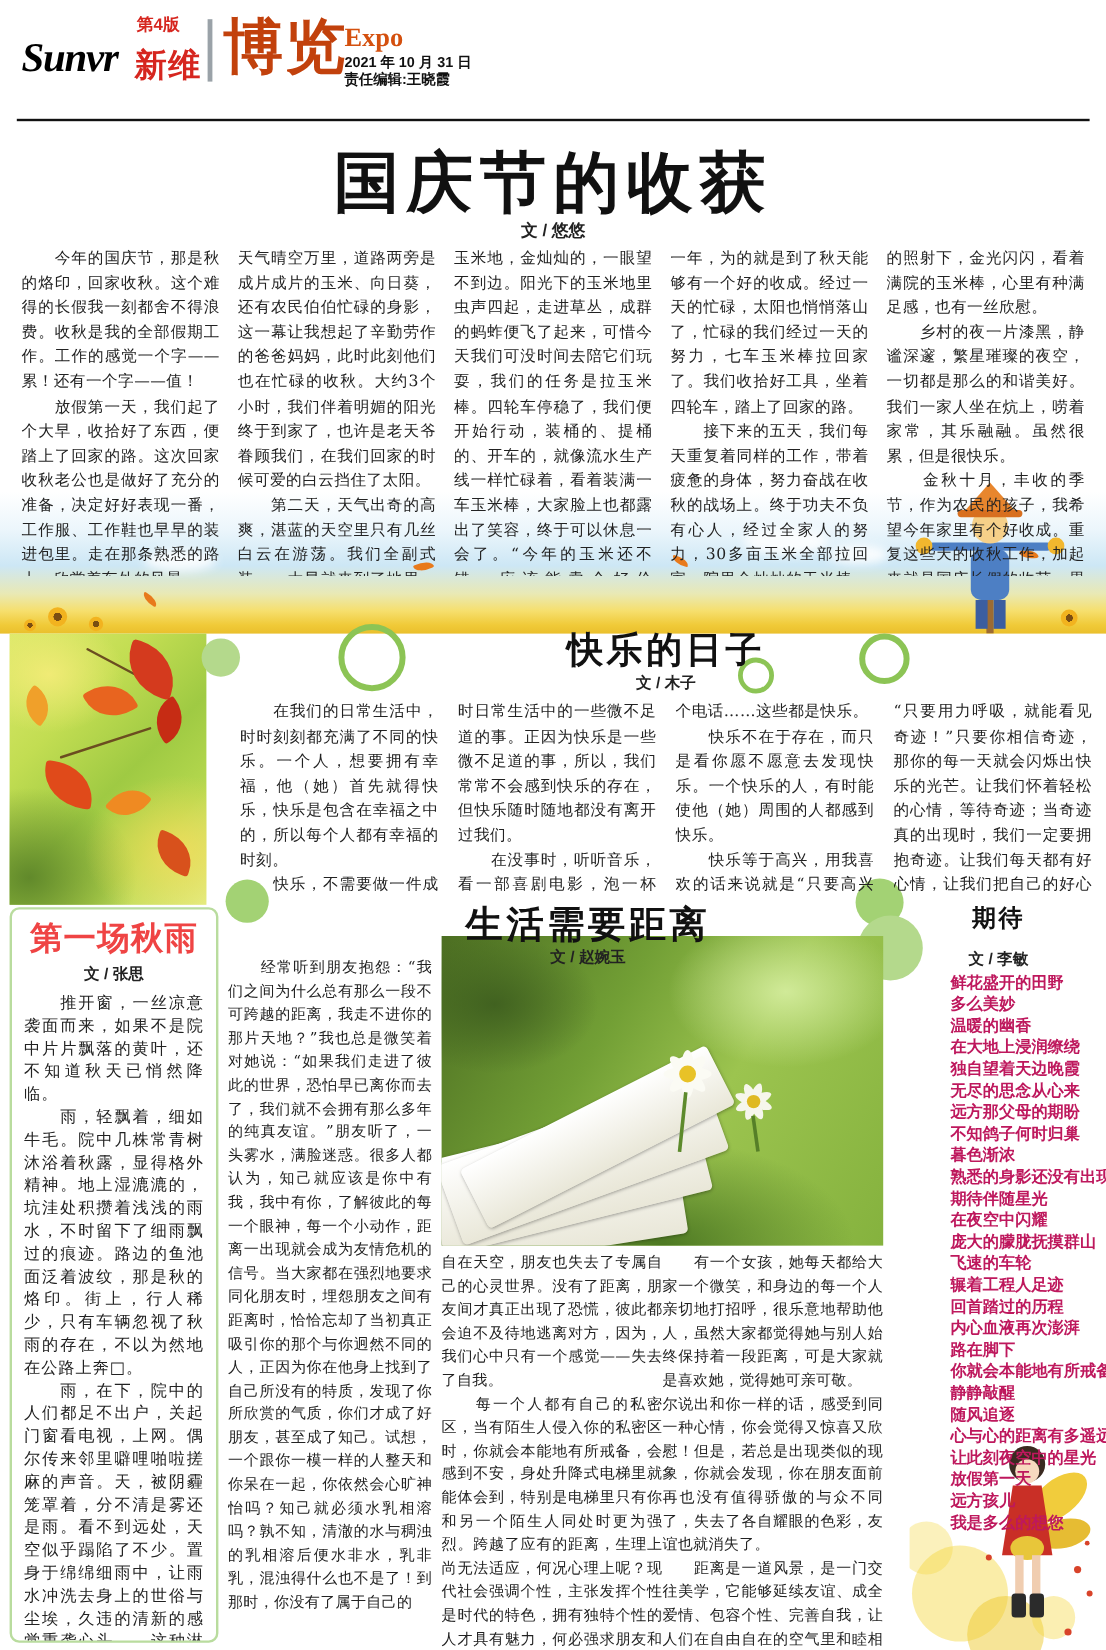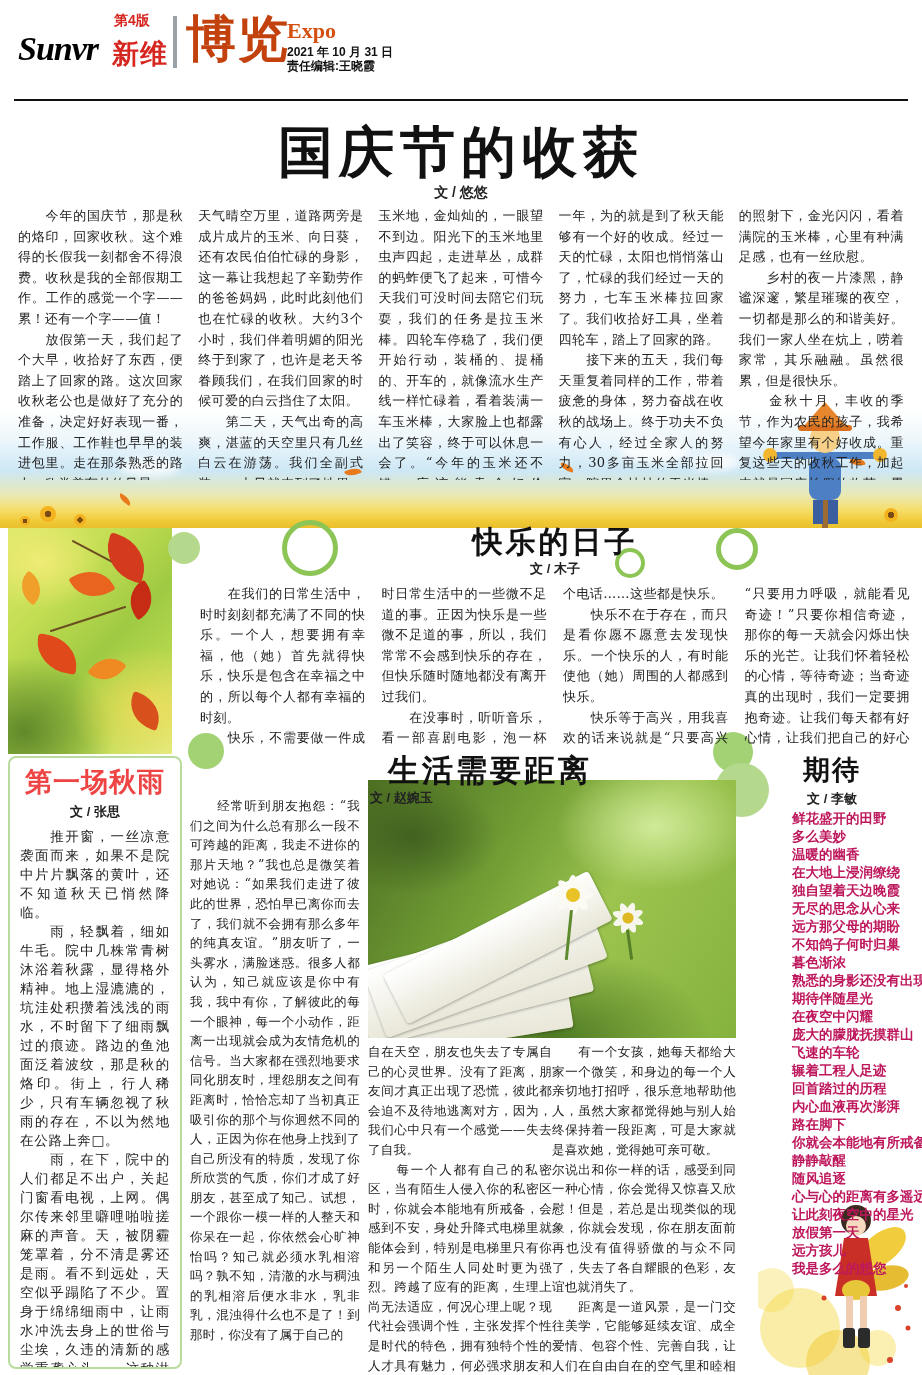--- a/index.html
+++ b/index.html
@@ -74,40 +74,40 @@
     border:2px solid #b9dc9e;border-radius:8px;padding:6px 10px;background:#fff;overflow:hidden}
   .rain-title{text-align:center;font-weight:900;font-size:27px;letter-spacing:1px;color:#ef4444;
     font-family:"DejaVu Serif",serif}
   .rain-byline{text-align:center;font-size:13px;font-weight:700;color:#222;margin:3px 0 6px;
     font-family:"Liberation Sans",sans-serif}
   .rain-text p{text-align:justify;font-size:13.5px;line-height:19px;letter-spacing:.8px;color:#222}
 
   
   .dist-title{position:absolute;left:370px;top:750px;width:240px;text-align:center;z-index:3;
     font-weight:900;font-size:31px;letter-spacing:3px;color:#111;font-family:"DejaVu Serif",serif}
-  .dist-byline{position:absolute;left:370px;top:789px;width:240px;text-align:left;z-index:3;
+  .dist-byline{position:absolute;left:370px;top:789px;width:240px;text-align:center;z-index:3;
     font-size:13px;font-weight:700;color:#222;font-family:"Liberation Sans",sans-serif}
   .dist-col1{position:absolute;left:190px;top:796px;width:170px;height:579px;overflow:hidden;z-index:3}
   .dist-col1 p,.dist-cols p{text-align:justify;font-size:12.5px;line-height:19.6px;letter-spacing:.3px;color:#222}
   .dist-cols{position:absolute;left:368px;top:1042px;width:368px;height:333px;display:flex;z-index:3}
   .dist-cols .col{flex:1;overflow:hidden}
 
   
   .book-photo{position:absolute;left:368px;top:780px;width:368px;height:258px;overflow:hidden;z-index:2;
     background:
       radial-gradient(140px 90px at 78% 18%,rgba(214,238,160,.9),rgba(214,238,160,0) 70%),
       radial-gradient(120px 80px at 12% 22%,rgba(60,92,30,.85),rgba(60,92,30,0) 72%),
       radial-gradient(200px 110px at 50% 100%,rgba(72,116,32,.95),rgba(72,116,32,0) 80%),
       linear-gradient(120deg,#4c6e22 0%,#729f35 35%,#9cc44f 60%,#85b23e 100%)}
   .page-sheet{position:absolute;background:linear-gradient(180deg,#ffffff,#e9e7d8);border-radius:4px;
     box-shadow:0 1px 3px rgba(0,0,0,.35)}
 
   
   .expect-title{position:absolute;left:750px;top:752px;width:164px;text-align:center;z-index:3;
-    font-weight:900;font-size:27px;letter-spacing:2px;color:#111;font-family:"DejaVu Serif",serif}
+    font-weight:900;font-size:20px;letter-spacing:2px;color:#111;font-family:"DejaVu Serif",serif}
   .expect-byline{position:absolute;left:750px;top:790px;width:164px;text-align:center;z-index:3;
     font-size:13px;font-weight:700;color:#222;font-family:"Liberation Sans",sans-serif}
   .poem{position:absolute;left:792px;top:810px;width:166px;z-index:3;
     font-family:Liberation Sans, sans-serif;font-weight:700;font-size:13.5px;line-height:18px;color:#be185d}
   .girl-art{position:absolute;left:758px;top:1178px;width:160px;height:197px;z-index:2}
 </style>
 </head>
 <body>
 
 <div class="masthead">

